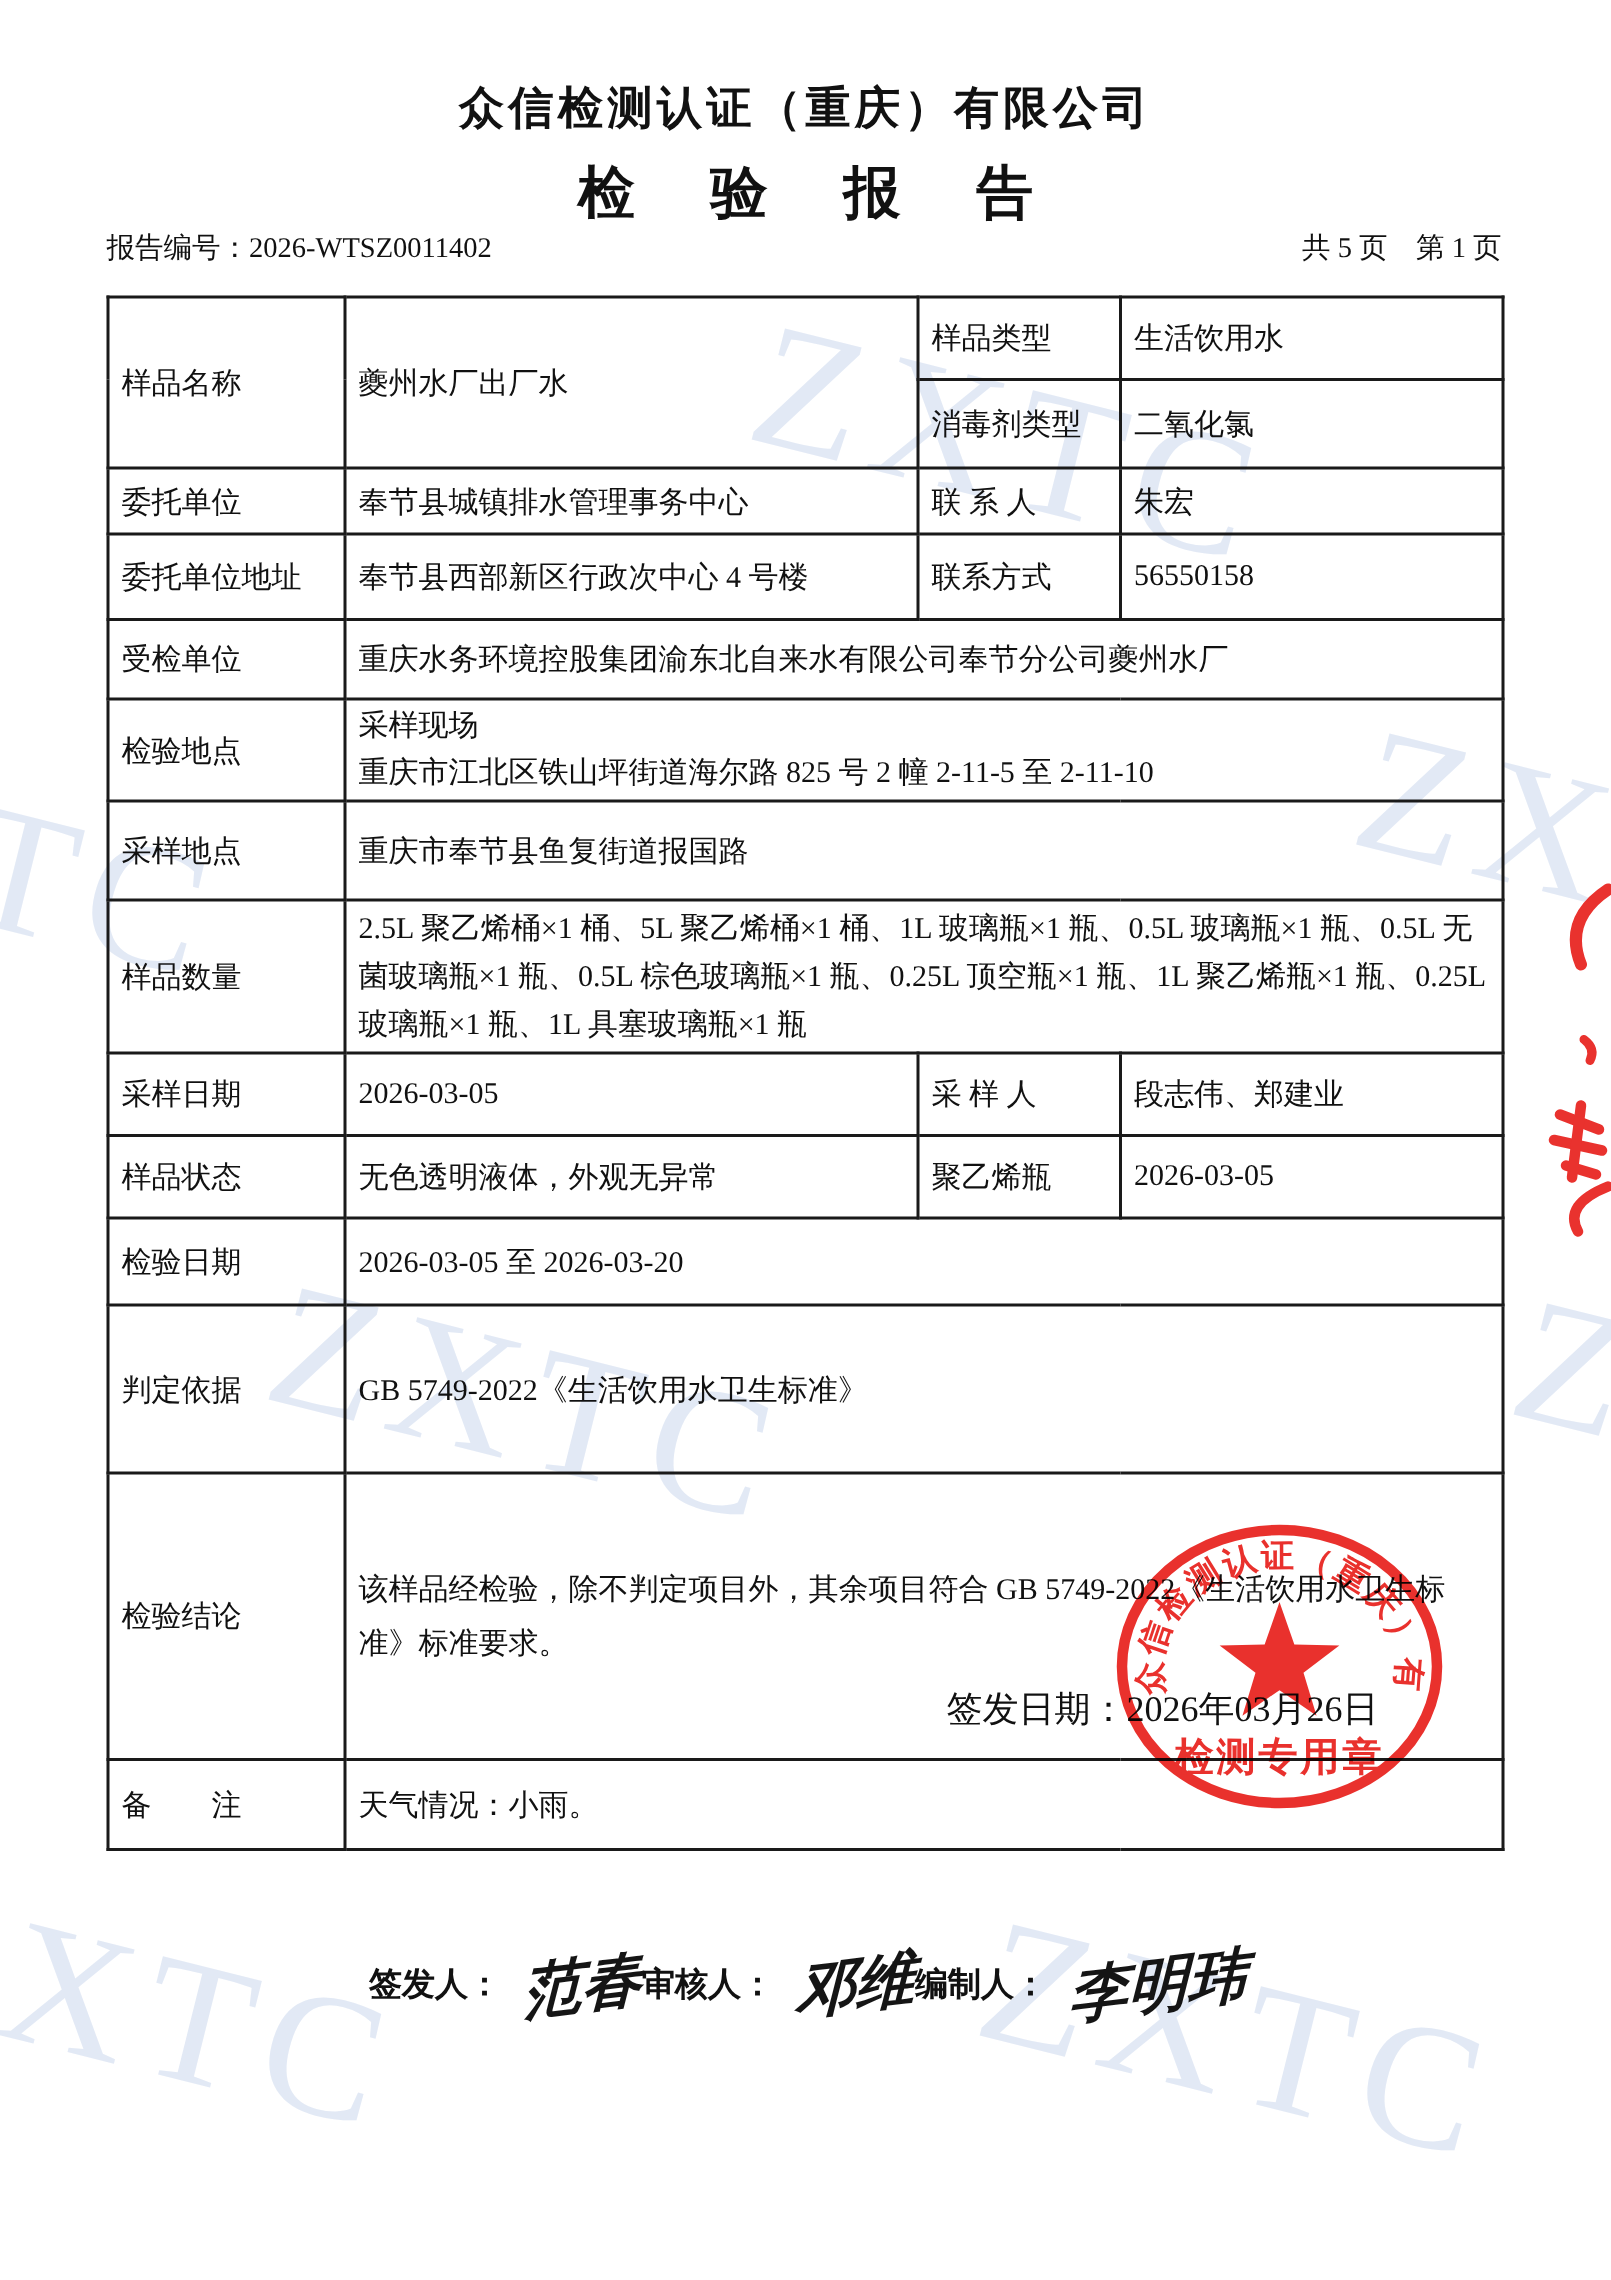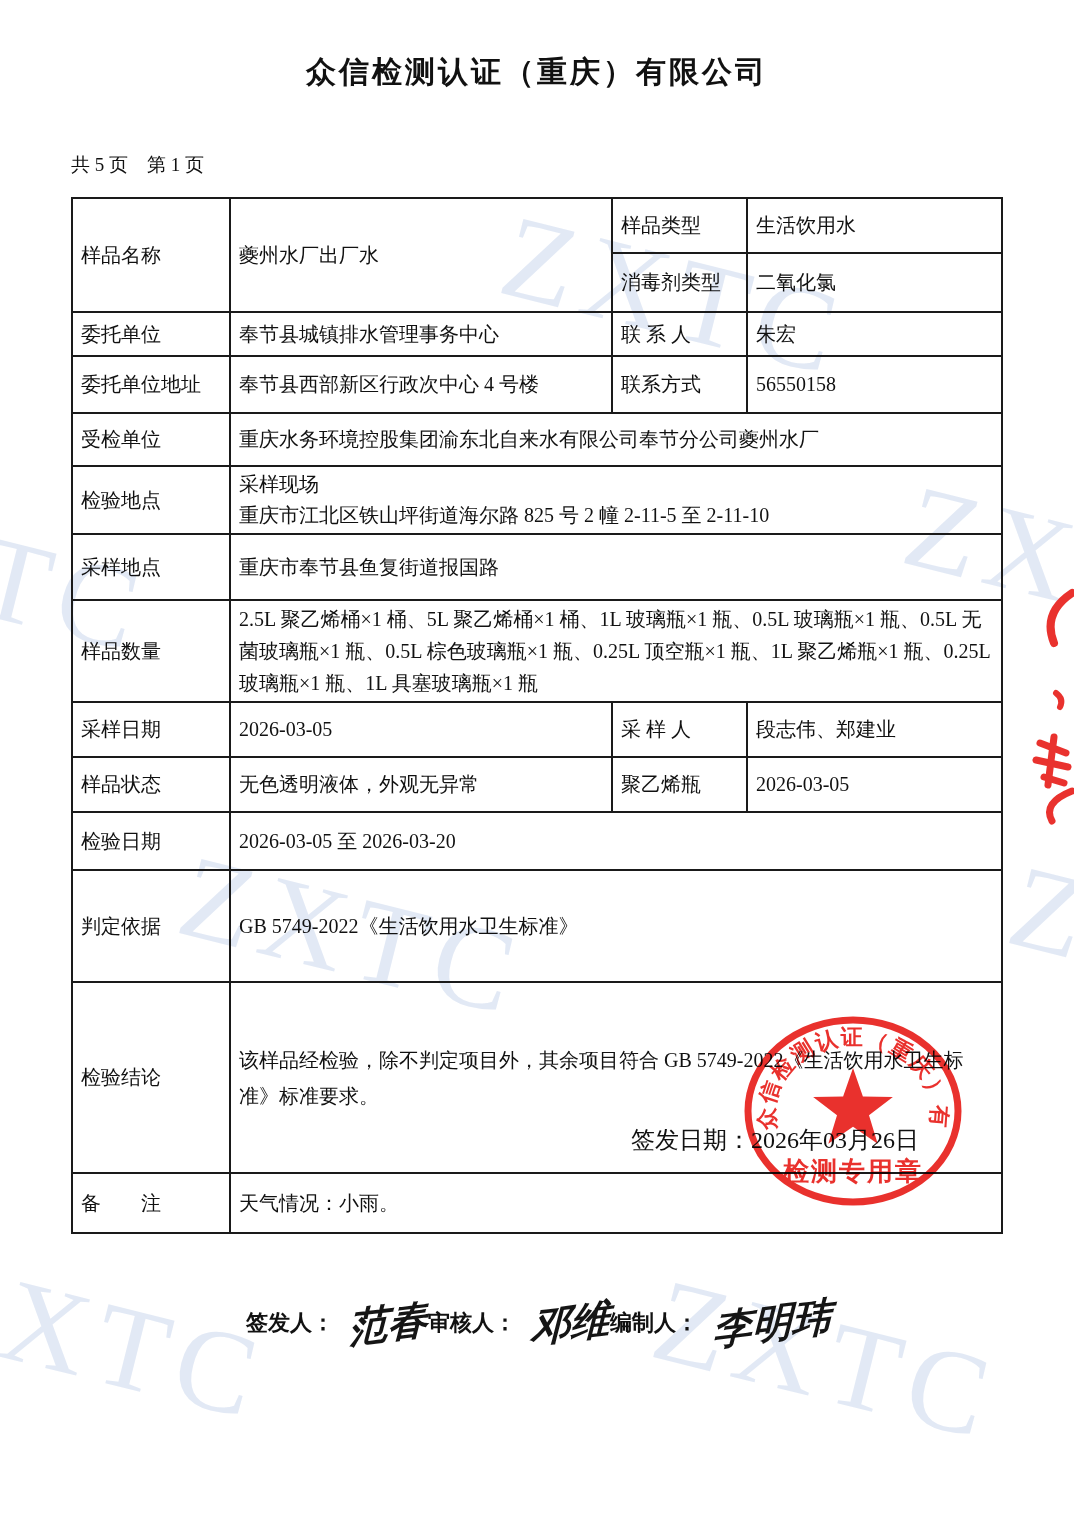--- a/index.html
+++ b/index.html
@@ -138,22 +138,24 @@
   <div class="wm" style="left:500px; top:228px;">ZXTC</div>
   <div class="wm" style="left:-198px; top:505px;">ZXTC</div>
   <div class="wm" style="left:903px; top:498px;">ZXTC</div>
   <div class="wm" style="left:178px; top:868px;">ZXTC</div>
   <div class="wm" style="left:1008px; top:878px;">ZXTC</div>
   <div class="wm" style="left:-80px; top:1272px;">ZXTC</div>
   <div class="wm" style="left:652px; top:1292px;">ZXTC</div>
 
   <div class="header">
     <div class="company-title">众信检测认证（重庆）有限公司</div>
+    <div class="report-title">检 验 报 告</div>
   </div>
   <div class="meta-row">
+    <span><span>报告编号：</span><span>2026-WTSZ0011402</span></span>
     <span>共 5 页　第 1 页</span>
   </div>
 
   <table class="report">
     <colgroup>
       <col style="width:158px">
         <col style="width:382px">
         <col style="width:135px">
         <col style="width:255px">
     </colgroup>

